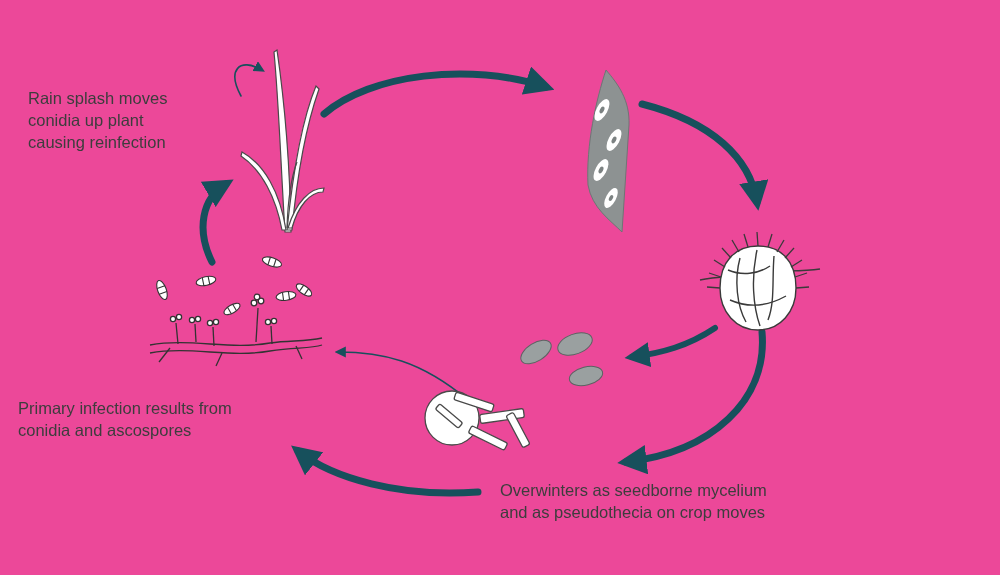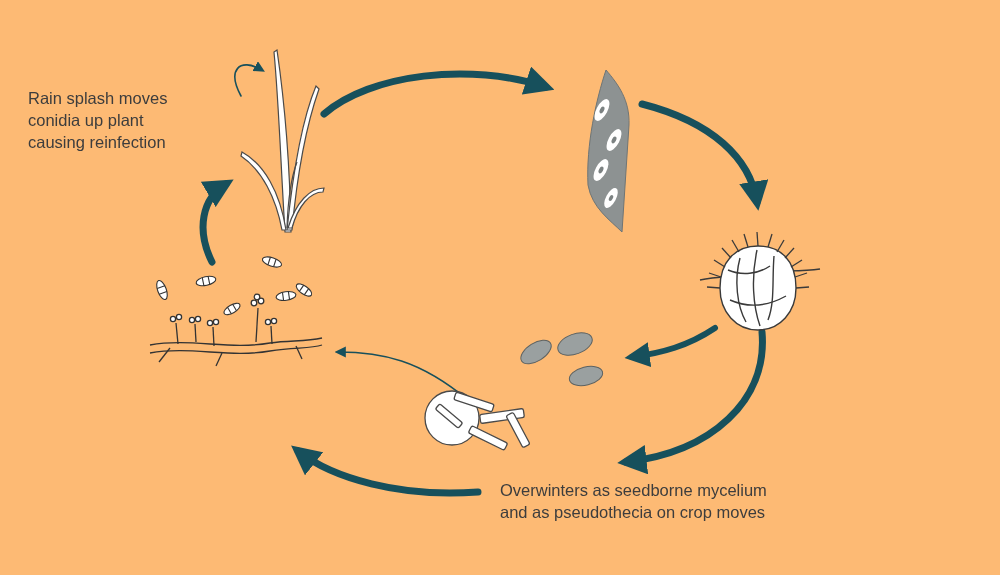--- a/index.html
+++ b/index.html
@@ -1,19 +1,19 @@
 <!DOCTYPE html>
 <html><head>
 <meta charset="utf-8">
 <style>
   html,body{margin:0;padding:0;background:#ffffff;}
   #stage{
     position:relative;
     width:1000px;height:575px;
-    background:#fdba74;
+    background:#ec4899;
     overflow:hidden;
     font-family:"Liberation Sans", sans-serif;
   }
   #artwork{position:absolute;left:0;top:0;}
   .label{
     position:absolute;
     font-size:16.5px;
     line-height:1.32;
     color:#3d3d3d;
     white-space:pre-line;
@@ -193,14 +193,16 @@
 
   <div class="label" style="left:28px; top:88px;">Rain splash moves
 conidia up plant
 causing reinfection</div>
 
 
 
   <div class="label" style="left:500px; top:480px;">Overwinters as seedborne mycelium
 and as pseudothecia on crop moves</div>
 
+  <div class="label" style="left:18px; top:398px;">Primary infection results from
+conidia and ascospores</div>
 
 </div>
 
 </body></html>

